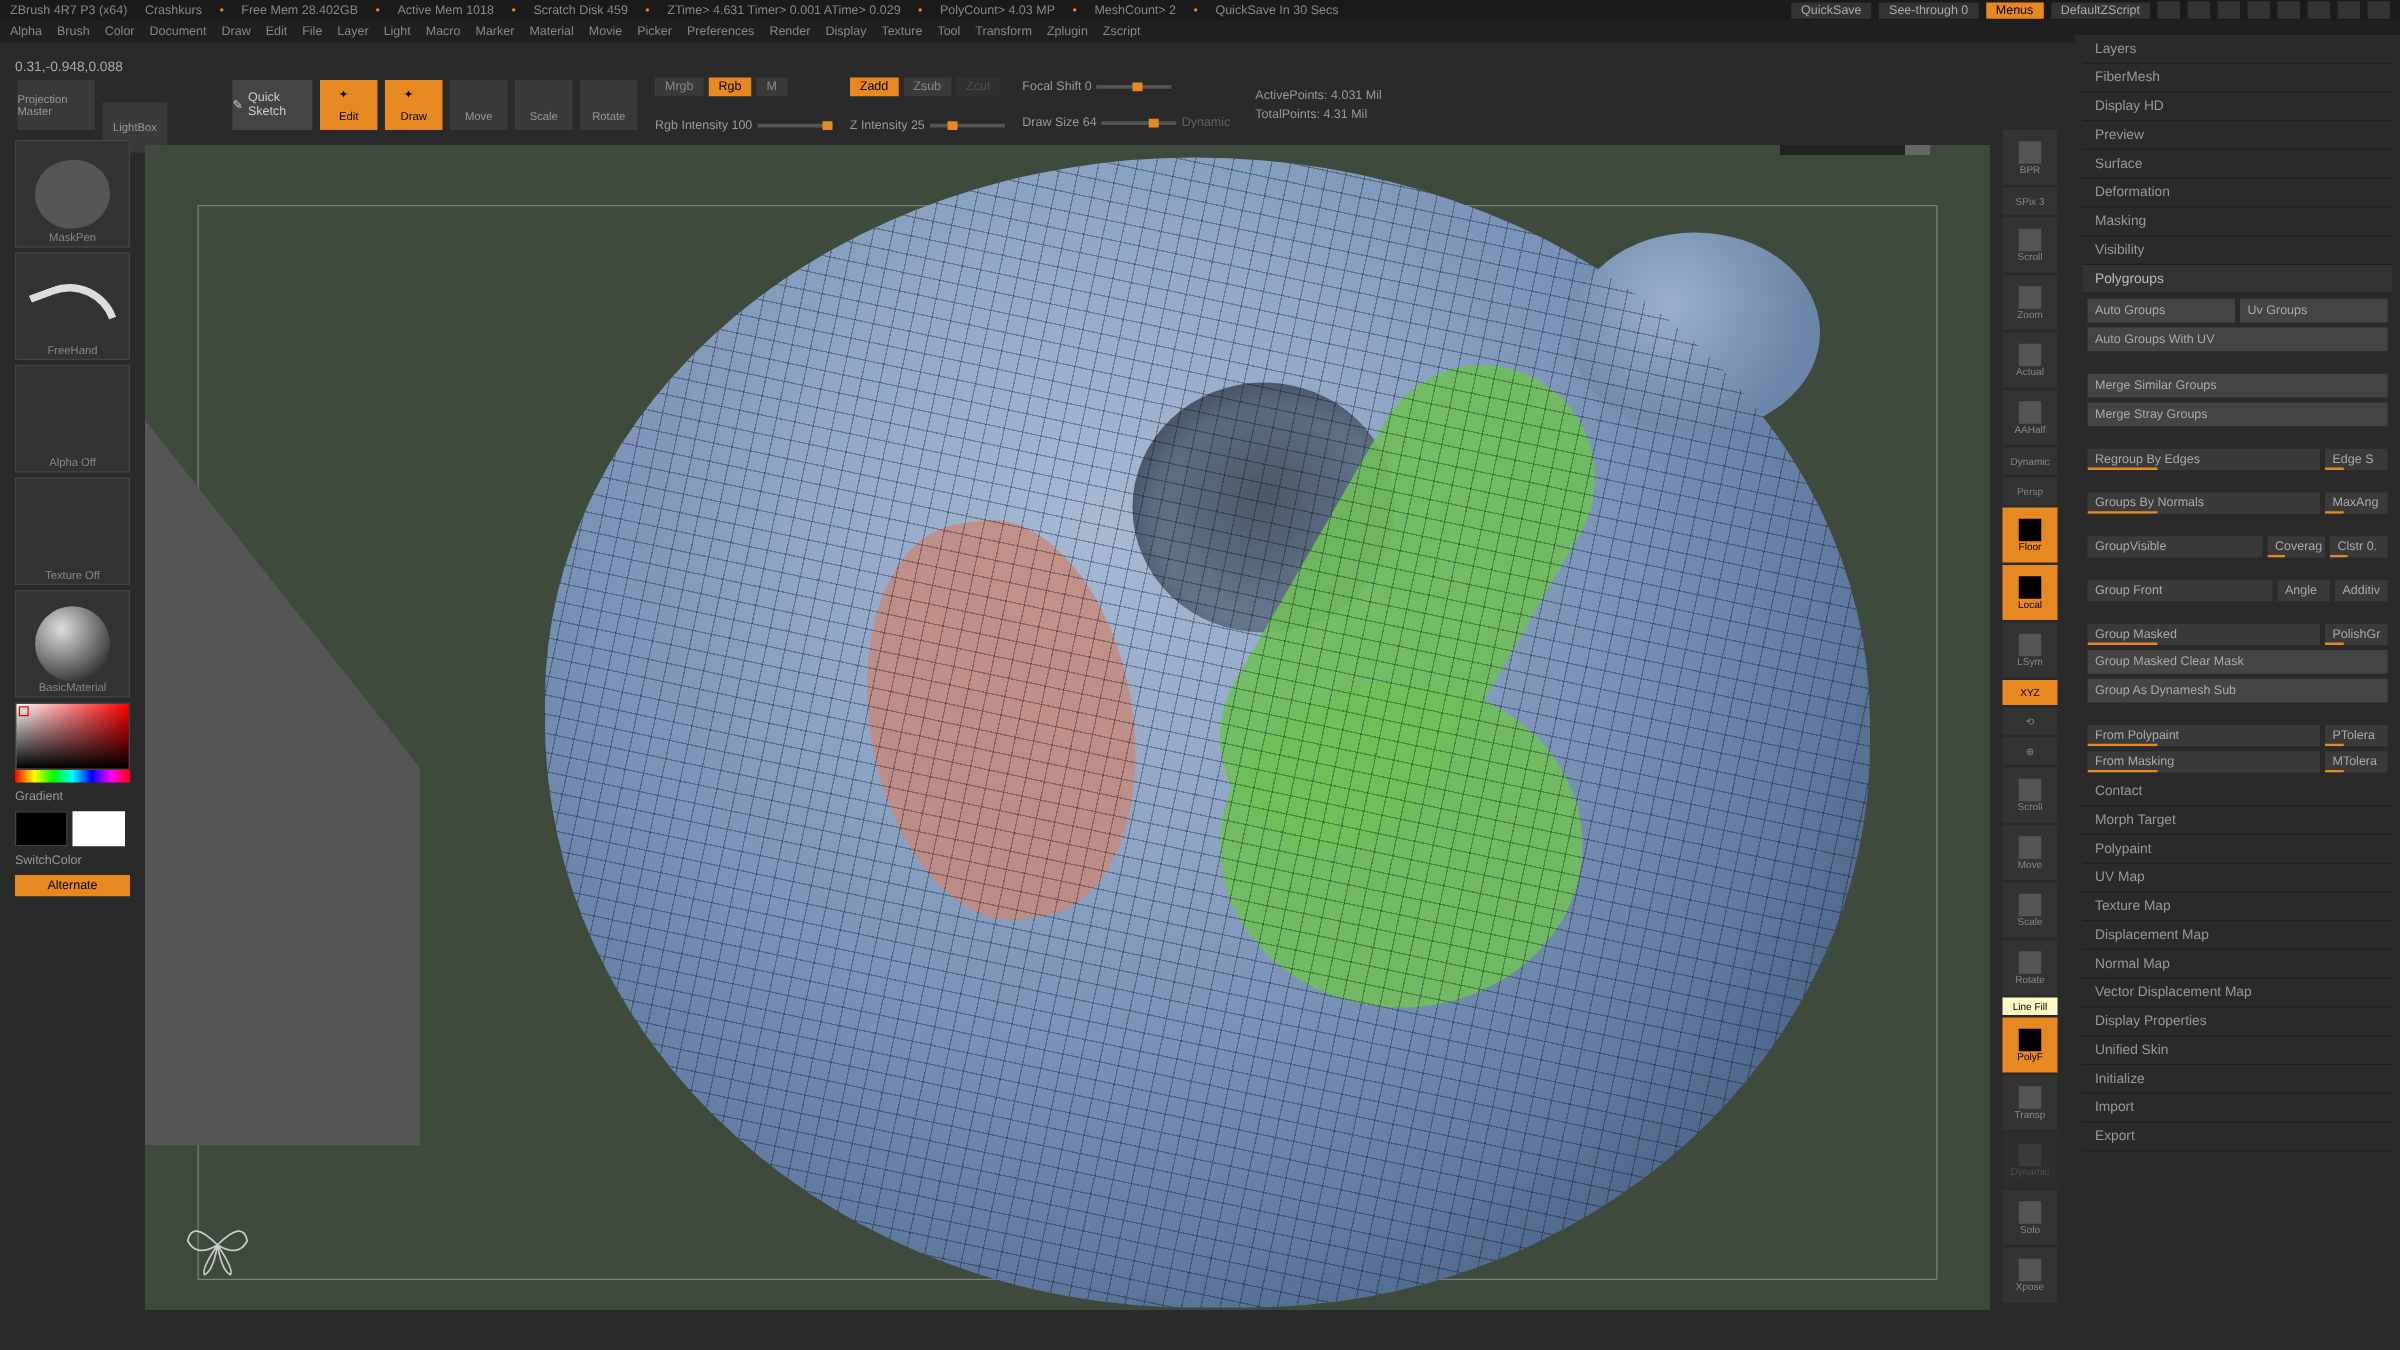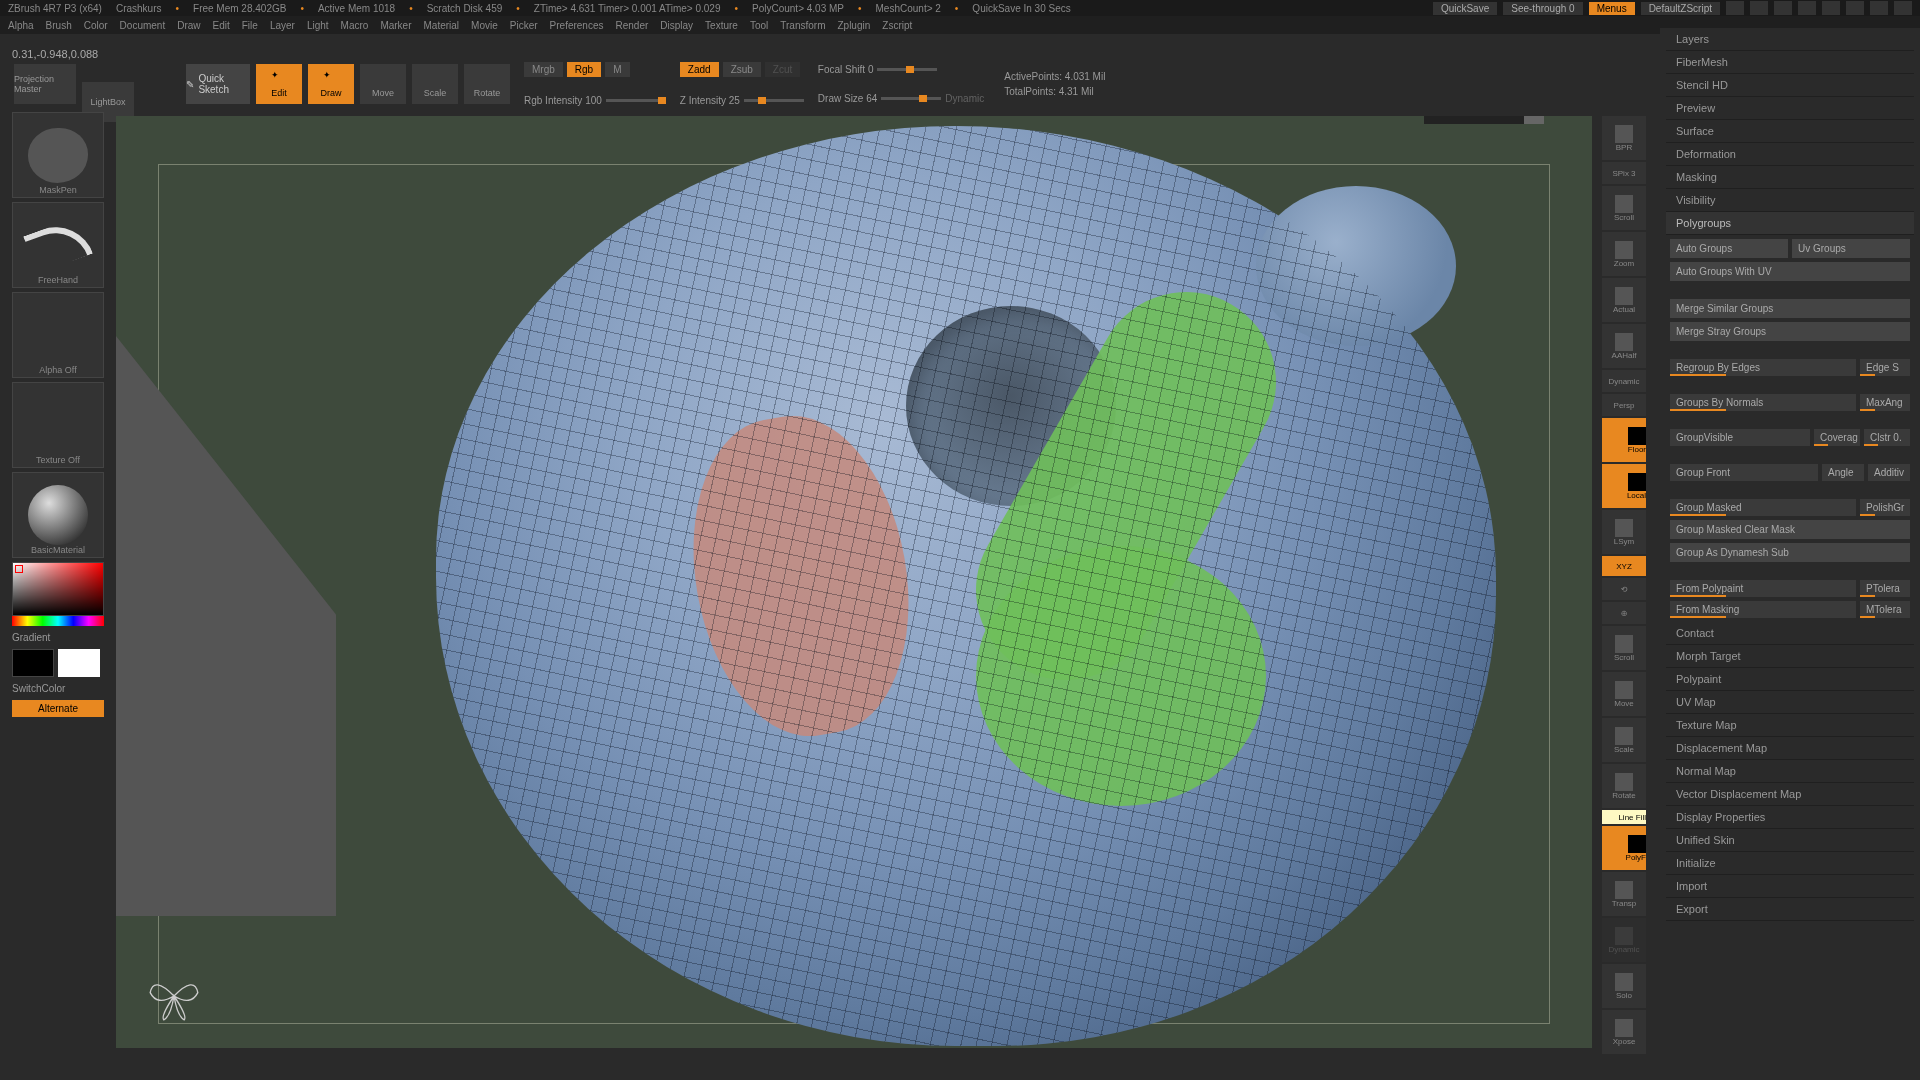--- a/index.html
+++ b/index.html
@@ -70,23 +70,23 @@
 .green-circle { position: absolute; left: 540px; top: 420px; width: 290px; height: 260px; background: #6fbf5a; border-radius: 50%; opacity: 0.9; }
 .green-oval { position: absolute; left: 600px; top: 150px; width: 180px; height: 420px; background: #6fbf5a; border-radius: 90px; transform: rotate(30deg); opacity: 0.9; }
 .wireframe { position: absolute; inset: 0; background-image: repeating-linear-gradient(12deg, transparent 0 14px, rgba(30,40,55,.35) 14px 15px), repeating-linear-gradient(102deg, transparent 0 14px, rgba(30,40,55,.35) 14px 15px); border-radius: 50% 52% 48% 50% / 48% 50% 50% 52%; mix-blend-mode: multiply; }
 
 .butterfly { position: absolute; left: 24px; bottom: 24px; width: 68px; height: 56px; }
 .butterfly svg { width: 100%; height: 100%; stroke: #ccc; fill: none; stroke-width: 2; }
 
 .vp-scroll { position: absolute; top: 0; right: 48px; width: 120px; height: 8px; background: #222; }
 .vp-thumb { position: absolute; right: 0; top: 0; width: 20px; height: 8px; background: #666; }
 
-.right-vert-tools { position: absolute; top: 116px; left: 1602px; width: 44px; display: flex; flex-direction: column; gap: 2px; }
+.right-vert-tools { position: absolute; top: 104px; left: 1602px; width: 44px; display: flex; flex-direction: column; gap: 2px; }
 .vtool { width: 44px; height: 44px; background: #333; display: flex; flex-direction: column; align-items: center; justify-content: center; font-size: 8px; color: #888; cursor: pointer; }
-.vtool.active { background: #e88820; color: #000; align-items: flex-end; }
+.vtool.active { background: #e88820; color: #000; }
 .vtool .vi { width: 18px; height: 18px; background: #555; }
 .vtool.active .vi { background: #000; }
 .vtool.sm { height: 22px; }
 .vtool.xyz { background: #e88820; color: #000; height: 20px; }
 
 .right-panel { position: absolute; top: 28px; right: 0; width: 260px; height: 1040px; background: #2a2a2a; overflow-y: hidden; padding: 0 6px; }
 .rp-section { padding: 5px 10px; font-size: 11px; color: #999; cursor: pointer; border-bottom: 1px solid #1f1f1f; }
 .rp-section.hdr { background: #333; color: #bbb; }
 .rp-body { padding: 4px; display: flex; flex-direction: column; gap: 4px; }
 .rp-row { display: flex; gap: 4px; }
@@ -364,21 +364,21 @@
     </div>
   <div class="vtool">
       <div class="vi"></div>
       <span>Xpose</span>
     </div>
 </div>
 
 <div class="right-panel">
   <div class="rp-section">Layers</div>
   <div class="rp-section">FiberMesh</div>
-  <div class="rp-section">Stencil HD</div>
+  <div class="rp-section">Display HD</div>
   <div class="rp-section">Preview</div>
   <div class="rp-section">Surface</div>
   <div class="rp-section">Deformation</div>
   <div class="rp-section">Masking</div>
   <div class="rp-section">Visibility</div>
   <div class="rp-section hdr">Polygroups</div>
   <div class="rp-body">
     <div class="rp-row">
       <div class="rp-btn">Auto Groups</div>
       <div class="rp-btn">Uv Groups</div>

